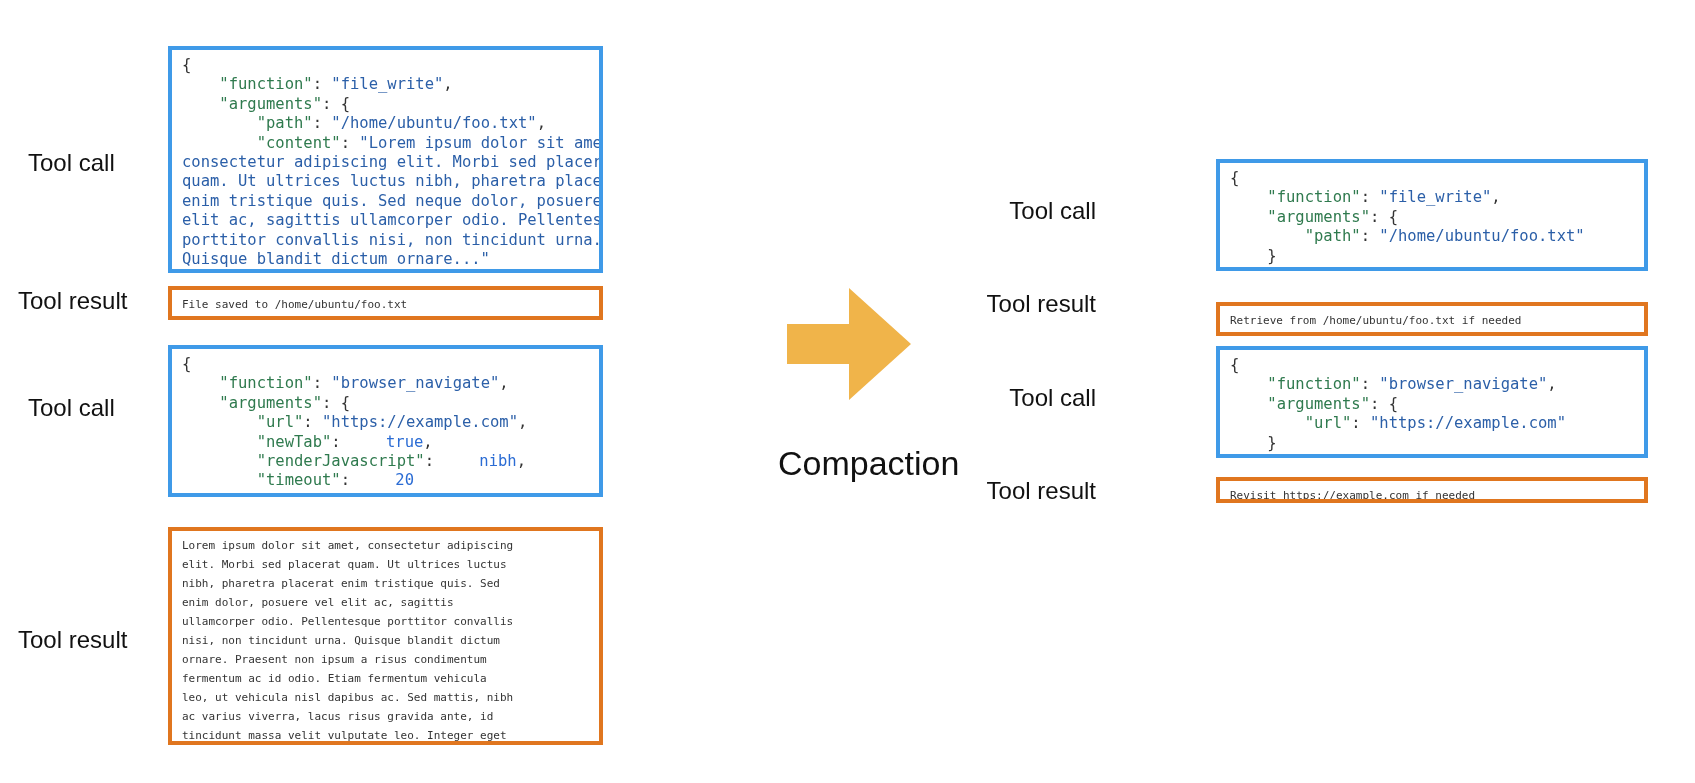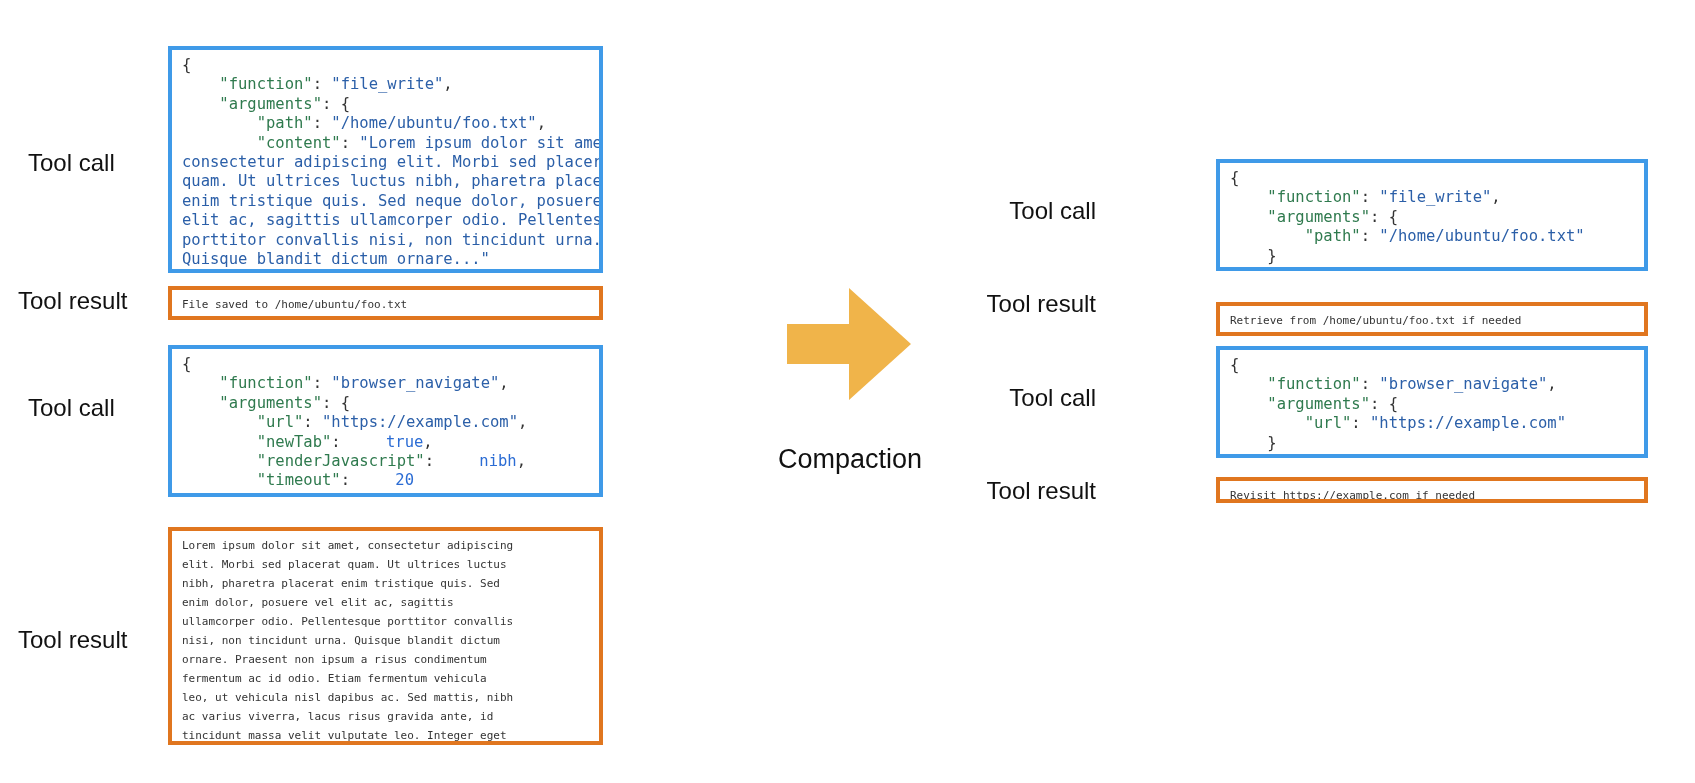--- a/index.html
+++ b/index.html
@@ -70,21 +70,21 @@
 
   
   .arrow-wrap {
     position: absolute;
   }
   .arrow-wrap svg { display: block; }
 
   .compaction-label {
     position: absolute;
     font-family: "Liberation Sans", sans-serif;
-    font-size: 27px;
+    font-size: 34px;
     color: #111111;
     white-space: nowrap;
   }
 </style>
 </head>
 <body>
 
 <div class="stage">
 
   <div class="side-label left" style="left:28px; top:150px;">Tool call</div>

